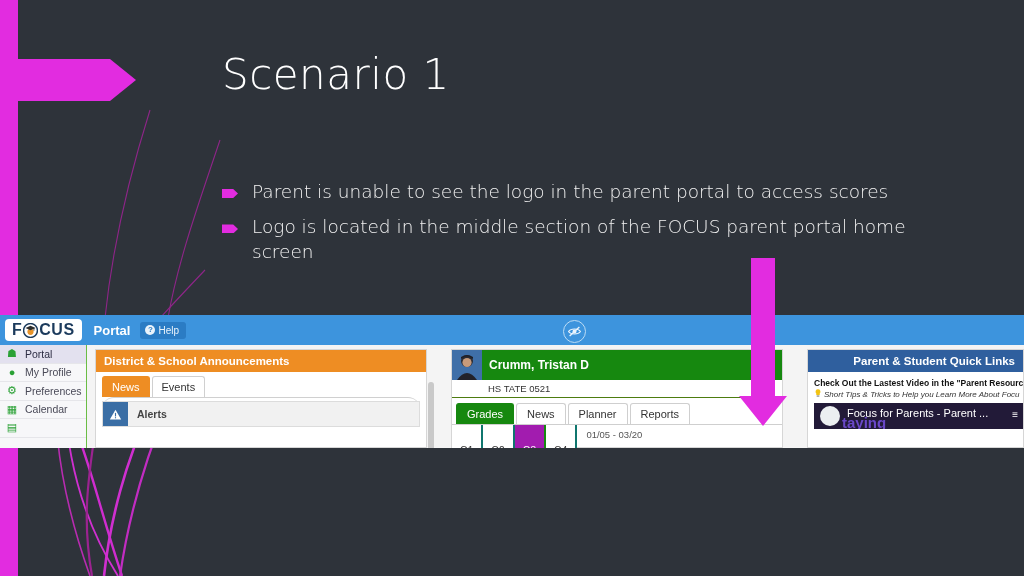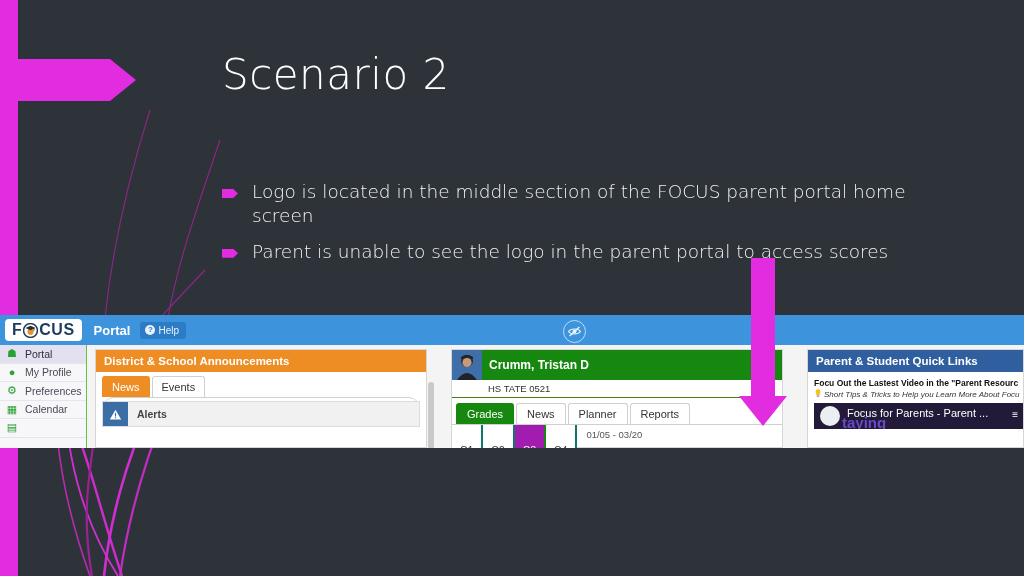--- a/index.html
+++ b/index.html
@@ -230,20 +230,21 @@
   }
   .q.active { background: #a21caf; color: #fff; border-color: #16880f; }
   .q-range { font-size: 9.5px; color: #555; padding: 4px 0 4px 9px; }
 
   
   .ql { width: 215px; }
   .ql-head {
     background: #2f5f9e; color: #fff;
     font-size: 11.5px; font-weight: bold;
     padding: 5px 8px;
+    text-align: right;
   }
   .ql-line1 { font-size: 8.5px; font-weight: bold; color: #111; padding: 6px 0 0 6px; white-space: nowrap; }
   .ql-line2 { font-size: 8px; font-style: italic; color: #333; padding: 1px 0 3px 6px; white-space: nowrap; display: flex; align-items: center; gap: 2px; }
   .ql-video {
     margin-left: 6px; height: 26px;
     background: #221a38;
     position: relative; overflow: hidden;
   }
   .ql-vtitle {
     position: absolute; left: 33px; top: 4px;
@@ -284,30 +285,30 @@
     <path d="M168 404 C 145 460, 128 520, 120 576" stroke="#c22cc2" stroke-width="2.2" fill="none"></path>
     <path d="M150 110 C 128 180, 112 250, 105 318" stroke="#8e2588" stroke-width="1.1" fill="none"></path>
     <path d="M220 140 C 200 200, 178 260, 168 318" stroke="#8e2588" stroke-width="1.1" fill="none"></path>
     <path d="M205 270 C 186 290, 172 305, 160 318" stroke="#8e2588" stroke-width="1.1" fill="none"></path>
   </svg>
 
   <svg class="deco-arrow" viewBox="0 0 136 42">
     <polygon points="0,0 110,0 136,21 110,42 0,42" fill="#e22ce0"></polygon>
   </svg>
 
-  <div class="title">Scenario 2</div>
+  <div class="title">Scenario 1</div>
 
   <div class="bullets">
     <div class="bullet-row">
       <div class="bullet-mark"></div>
-      <div class="bullet-text">Logo is located in the middle section of the FOCUS parent portal home screen</div>
+      <div class="bullet-text">Parent is unable to see the logo in the parent portal to access scores</div>
     </div>
     <div class="bullet-row">
       <div class="bullet-mark"></div>
-      <div class="bullet-text">Parent is unable to see the logo in the parent portal to access scores</div>
+      <div class="bullet-text">Logo is located in the middle section of the FOCUS parent portal home screen</div>
     </div>
   </div>
 
   <div id="shot">
 
     <div class="shot-topbar">
       <div class="focus-logo">
         <span>F</span>
         <span class="focus-o">
           <svg viewBox="0 0 16 16" width="15" height="15">
@@ -404,21 +405,21 @@
             <div class="q">Q1</div>
             <div class="q">Q2</div>
             <div class="q active">Q3</div>
             <div class="q">Q4</div>
             <div class="q-range">01/05 - 03/20</div>
           </div>
         </div>
 
         <div class="panel ql">
           <div class="ql-head">Parent &amp; Student Quick Links</div>
-          <div class="ql-line1">Focu Out the Lastest Video in the "Parent Resourc</div>
+          <div class="ql-line1">Check Out the Lastest Video in the "Parent Resourc</div>
           <div class="ql-line2">
             <span>
               <svg viewBox="0 0 10 12" width="8" height="9">
                 <path d="M5 0.5 A3.2 3.2 0 0 1 7.3 6 L7.3 8 L2.7 8 L2.7 6 A3.2 3.2 0 0 1 5 0.5 Z" fill="#f2c312"></path>
                 <rect x="3.2" y="8.4" width="3.6" height="2" fill="#9a9a9a"></rect>
               </svg>
             </span>
             <span>Short Tips &amp; Tricks to Help you Learn More About Focu</span>
           </div>
           <div class="ql-video">

